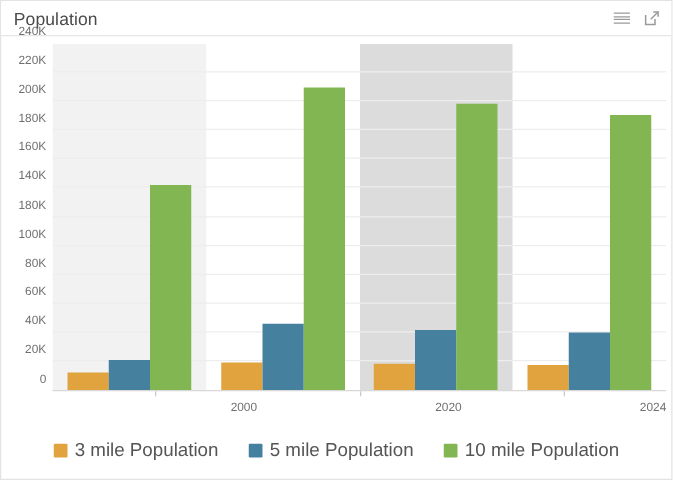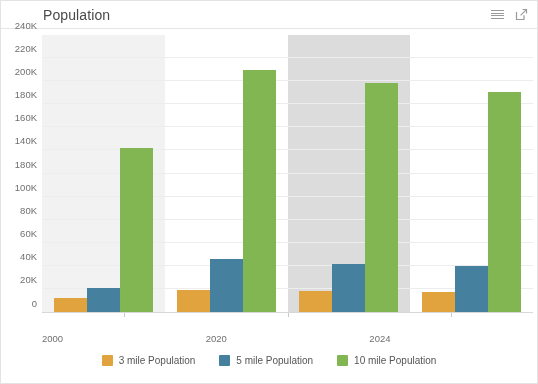--- a/index.html
+++ b/index.html
@@ -37,21 +37,20 @@
     background: #ffffff;
   }
   .header-title {
     font-size: 14px;
     color: #4a4a4a;
     font-weight: normal;
     letter-spacing: .1px;
     flex: 1;
     white-space: nowrap;
     overflow: hidden;
-    margin-left: 32px;
   }
   .header-actions {
     display: flex;
     align-items: center;
     gap: 9px;
   }
   .icon-btn {
     width: 15px;
     height: 15px;
     display: flex;
@@ -153,24 +152,24 @@
     position: absolute;
     left: 41px;
     right: 0;
     bottom: 0;
     height: 22px;
     display: flex;
   }
   .x-cell {
     flex: 1;
     position: relative;
-    text-align: left;
+    text-align: right;
     font-size: 9.5px;
     color: #6f6f6f;
-    padding-top: 20px;
+    padding-top: 8px;
     box-sizing: border-box;
   }
   .x-cell::before {
     content: "";
     position: absolute;
     left: 50%;
     top: 0;
     width: 1px;
     height: 4px;
     background: #c9c9c9;
@@ -194,21 +193,21 @@
     gap: 6px;
     cursor: pointer;
   }
   .legend-swatch {
     width: 11px;
     height: 11px;
     border-radius: 1px;
     display: block;
   }
   .legend-label {
-    font-size: 10px;
+    font-size: 15px;
     color: #555555;
     white-space: nowrap;
   }
 </style>
 </head>
 <body>
 
 <div class="widget">
 
   <div class="header">

